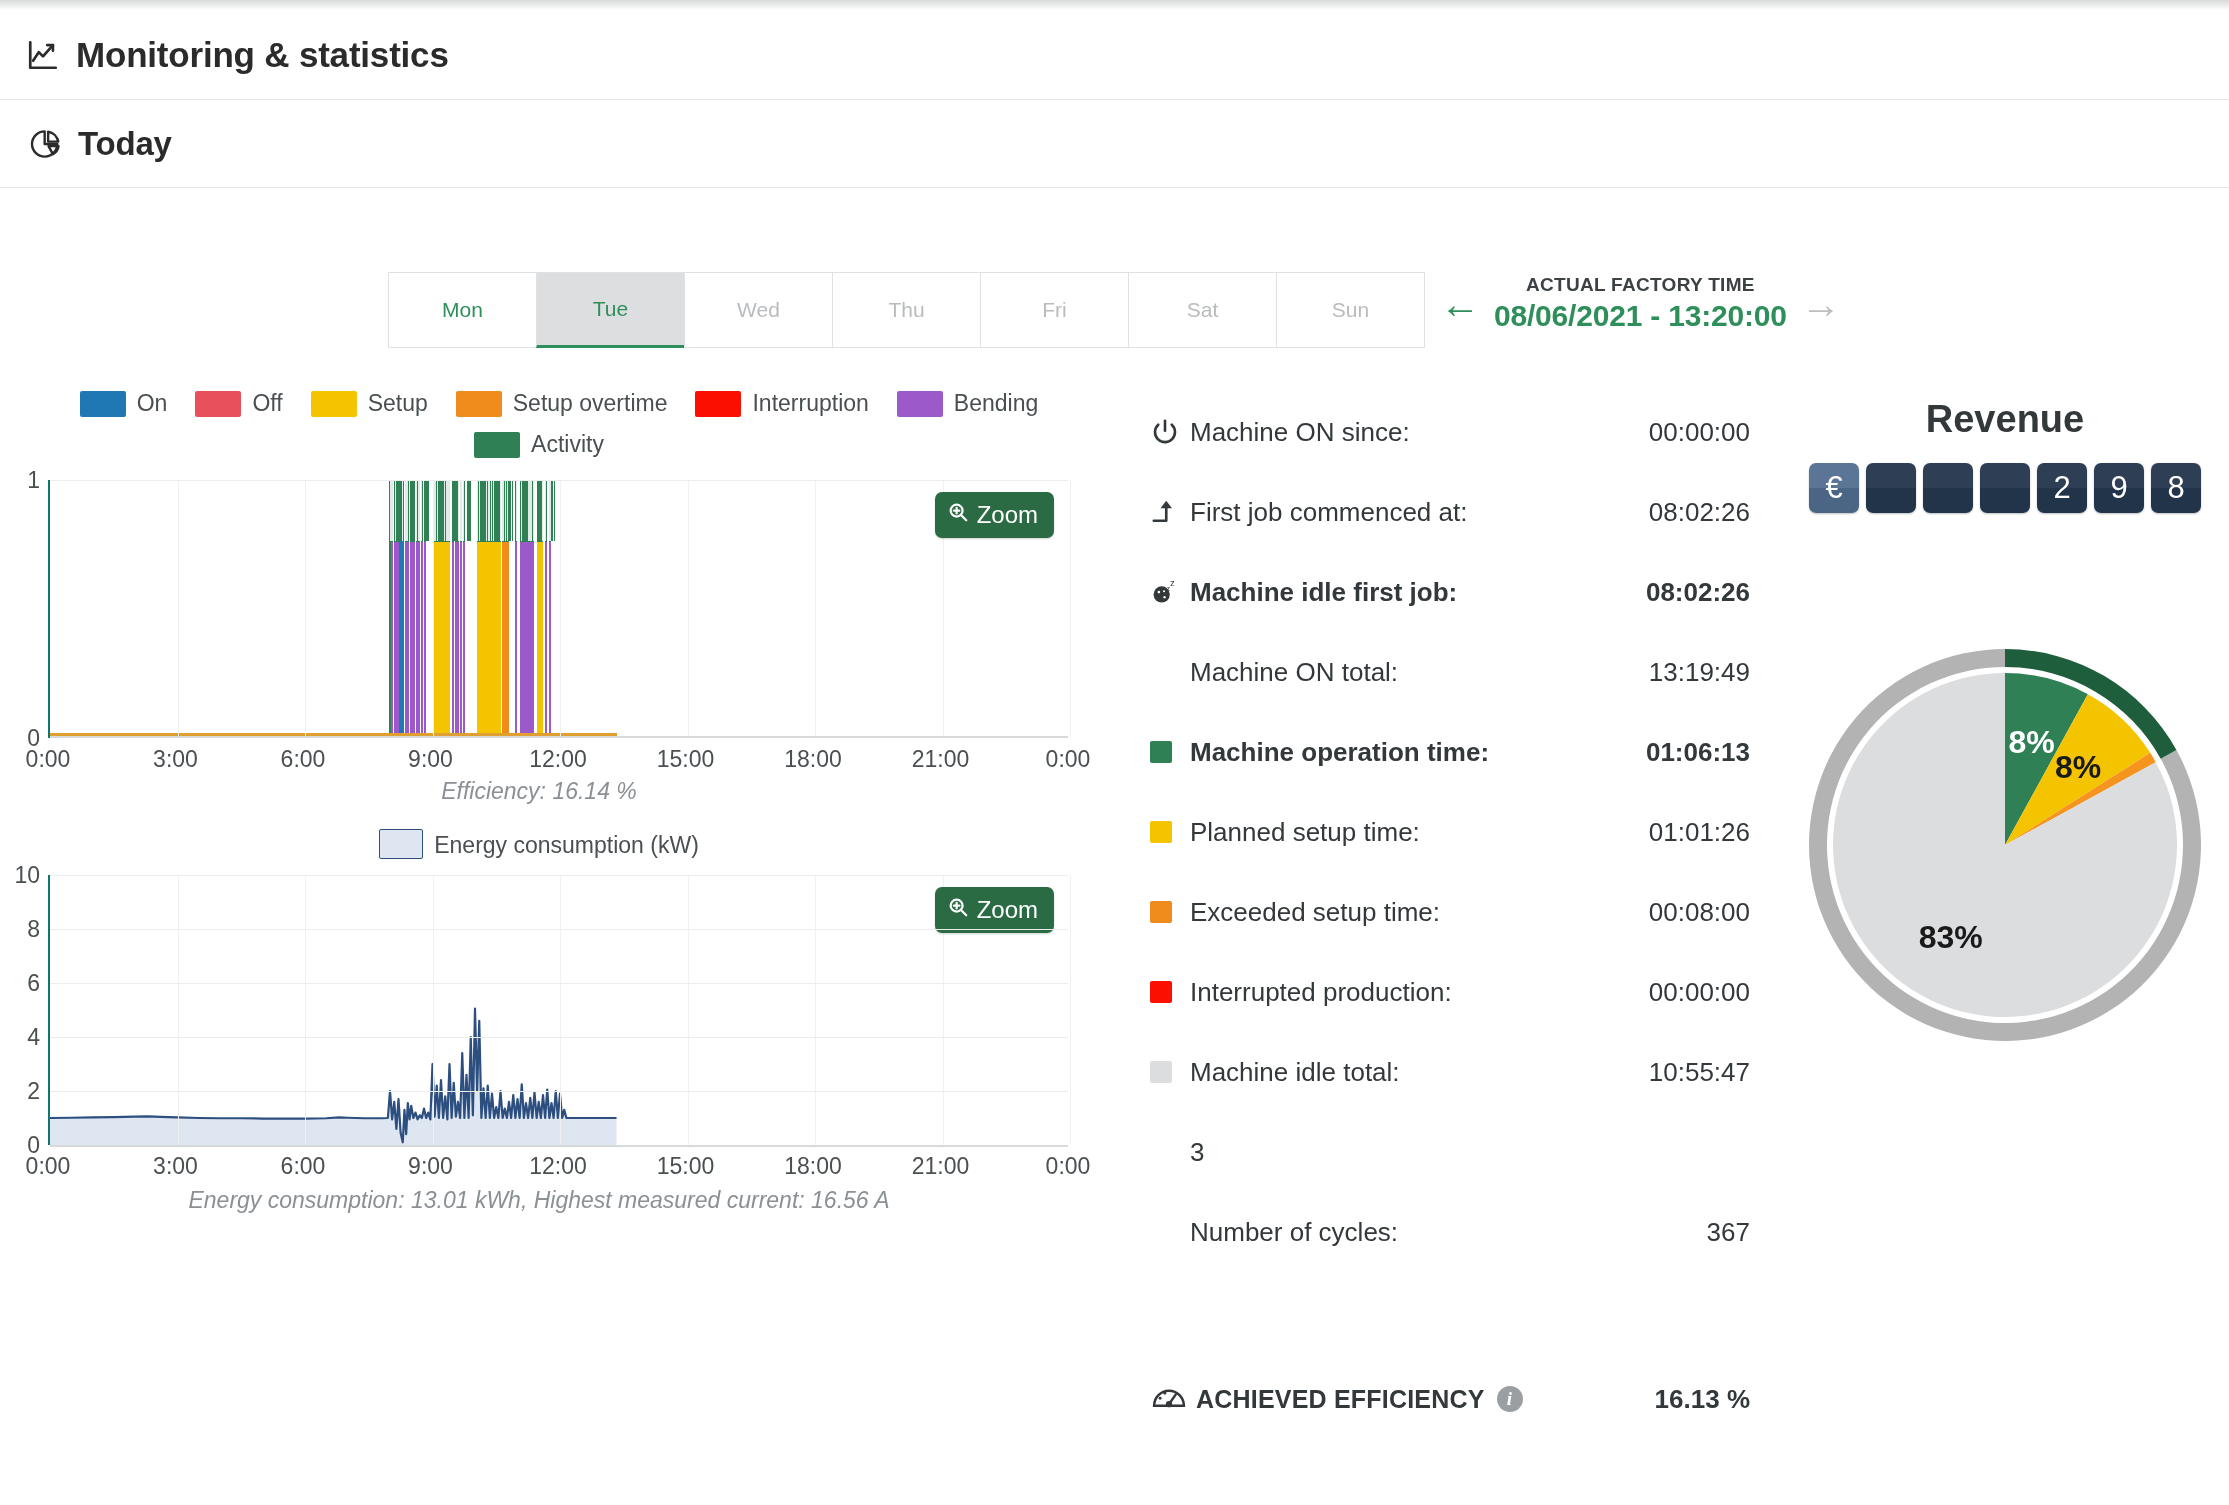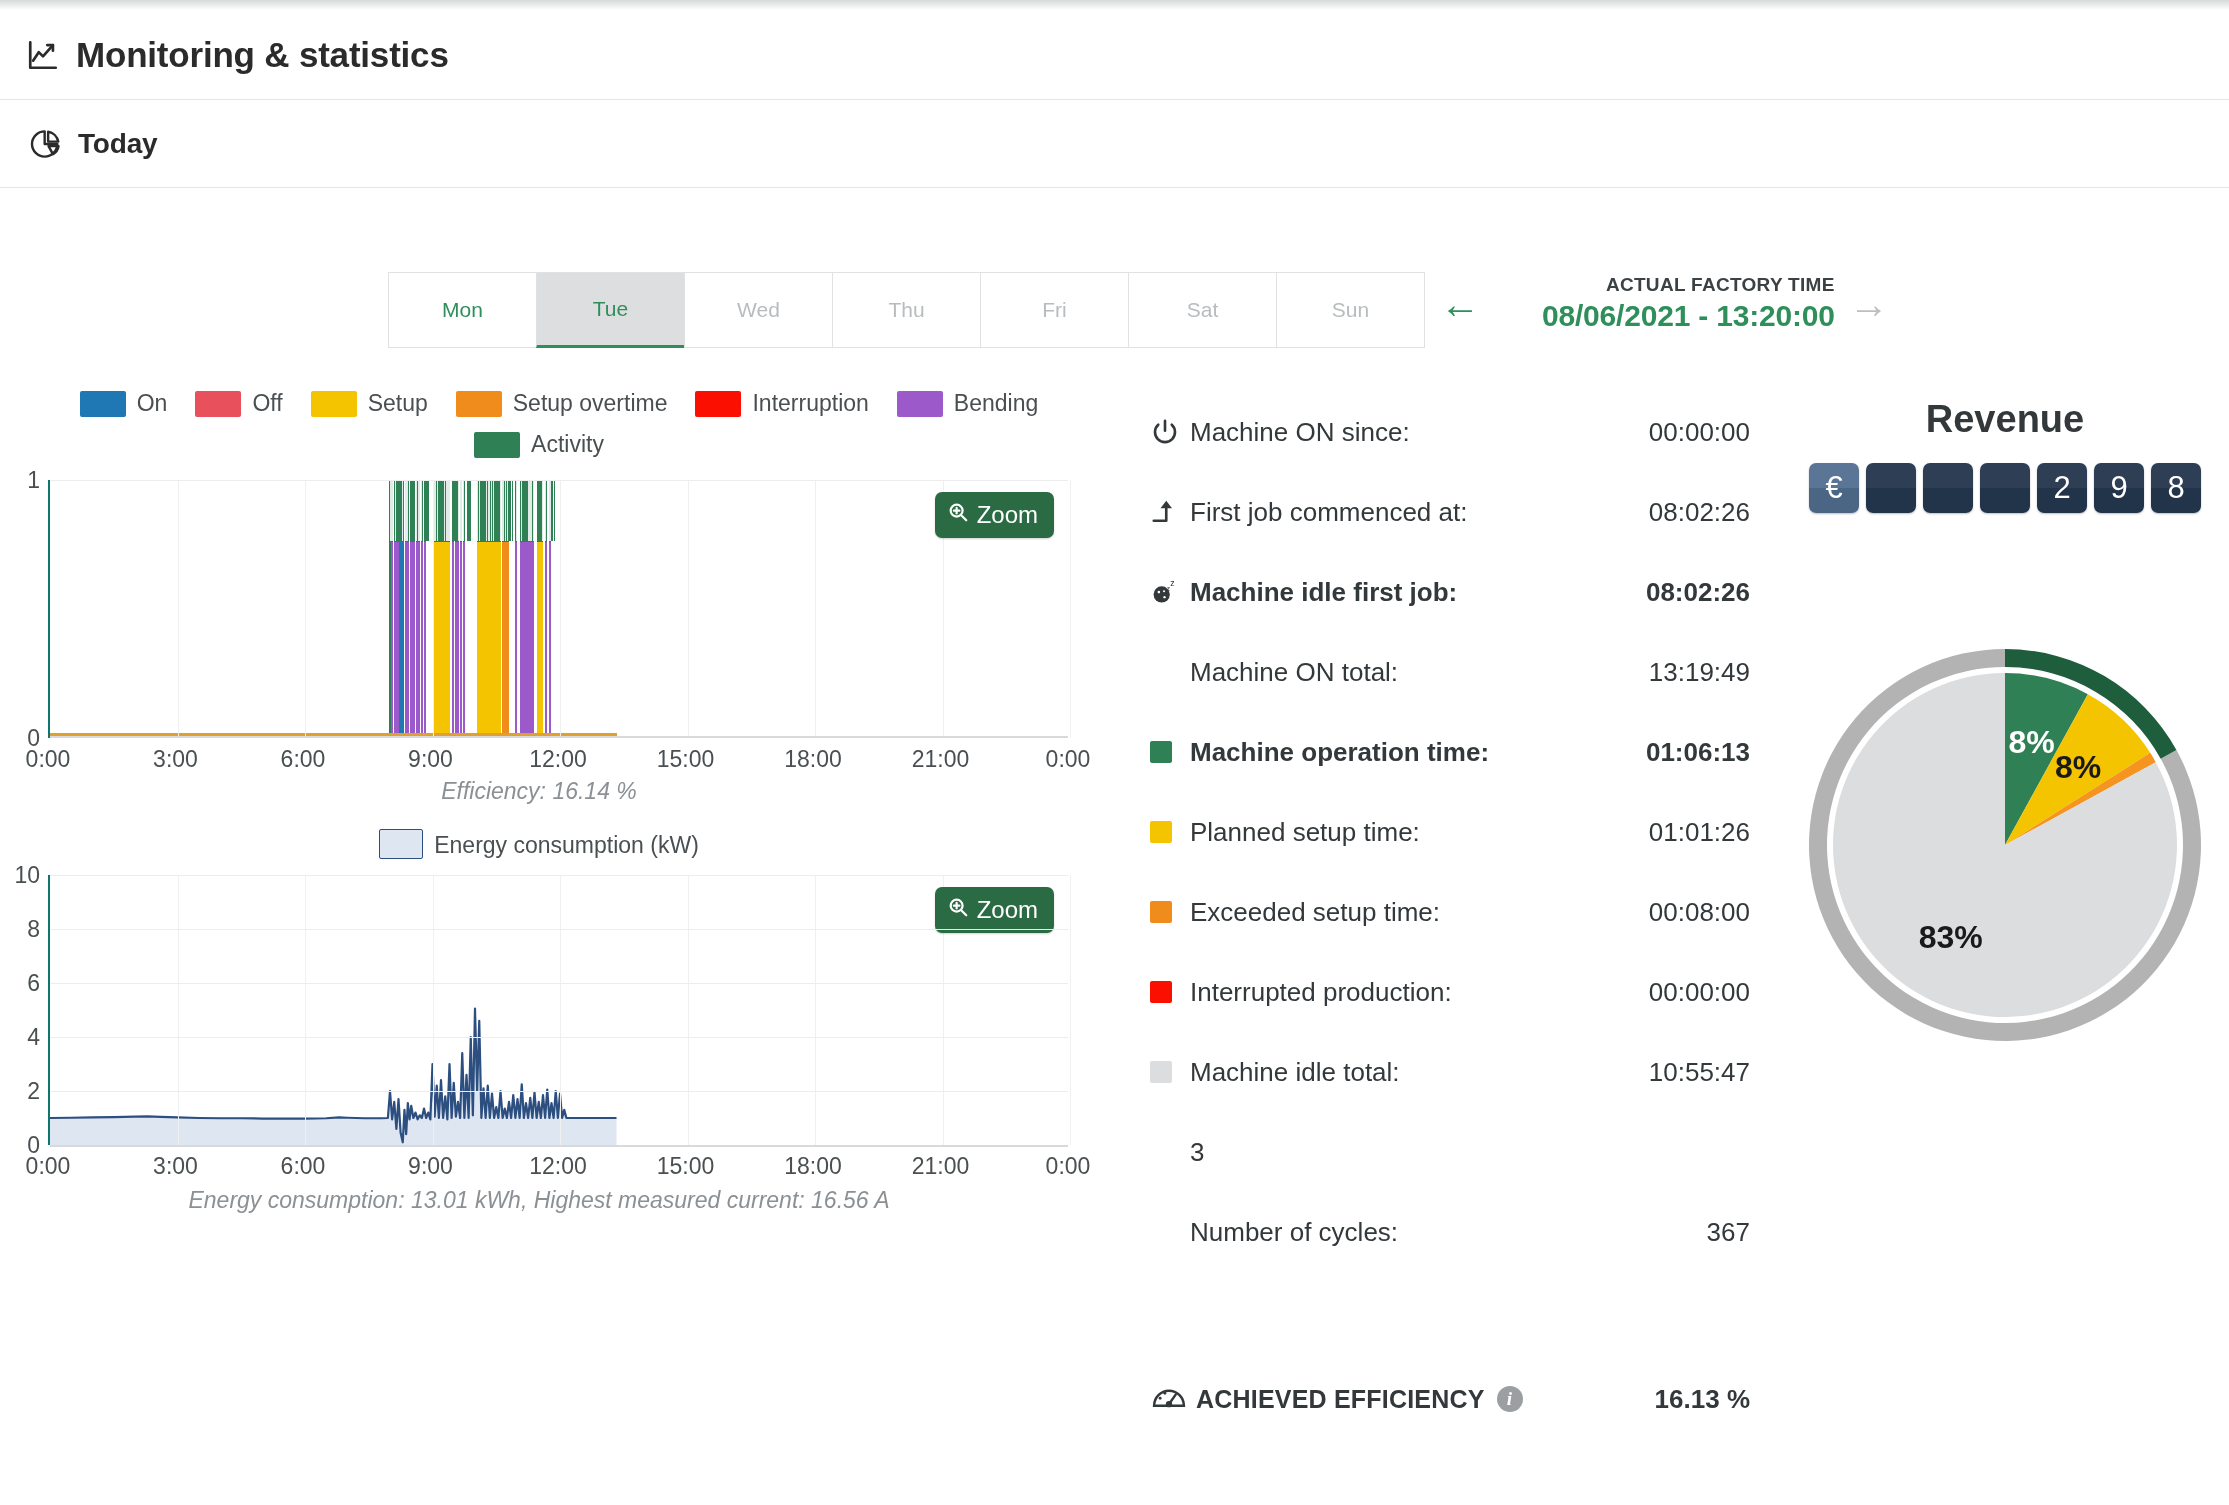--- a/index.html
+++ b/index.html
@@ -24,21 +24,21 @@
     border-bottom: 1.5px solid #e4e6e8;
     display: flex; align-items: center;
   }
   #hdr-main { top: 10px; height: 90px; padding-left: 26px; }
   #hdr-sub  { top: 100px; height: 88px; padding-left: 30px; }
 
   .hdr-icon { flex: 0 0 auto; margin-right: 16px; display: flex; align-items: center; }
   .hdr-title {
     font-size: 35px; font-weight: bold; color: #2b2b2b; letter-spacing: -0.2px;
   }
-  #hdr-sub .hdr-title { font-size: 28px; }
+  #hdr-sub .hdr-title { font-size: 33px; }
 
   
   .daytabs {
     position: absolute; left: 388px; top: 272px;
     display: flex; height: 76px;
   }
   .daytab {
     width: 149px; height: 76px;
     border: 1px solid #dfe1e3;
     margin-left: -1px;
@@ -54,21 +54,21 @@
   }
 
   
   .ft-wrap {
     position: absolute; left: 1440px; top: 274px;
     display: flex; align-items: center; gap: 14px;
   }
   .ft-arrow { font-size: 40px; line-height: 1; user-select: none; }
   .ft-arrow.prev { color: #2f8f5b; }
   .ft-arrow.next { color: #bcbfc1; }
-  .ft-center { text-align: right; margin-left: 48px; }
+  .ft-center { text-align: center; }
   .ft-label {
     font-size: 19px; font-weight: bold; color: #3c4144;
     letter-spacing: 0.3px; margin-bottom: 3px;
   }
   .ft-value {
     font-size: 30px; font-weight: bold; color: #2f8f5b; letter-spacing: -0.2px;
   }
 
   
   #left-col { position: absolute; left: 0px; top: 390px; width: 1078px; }

